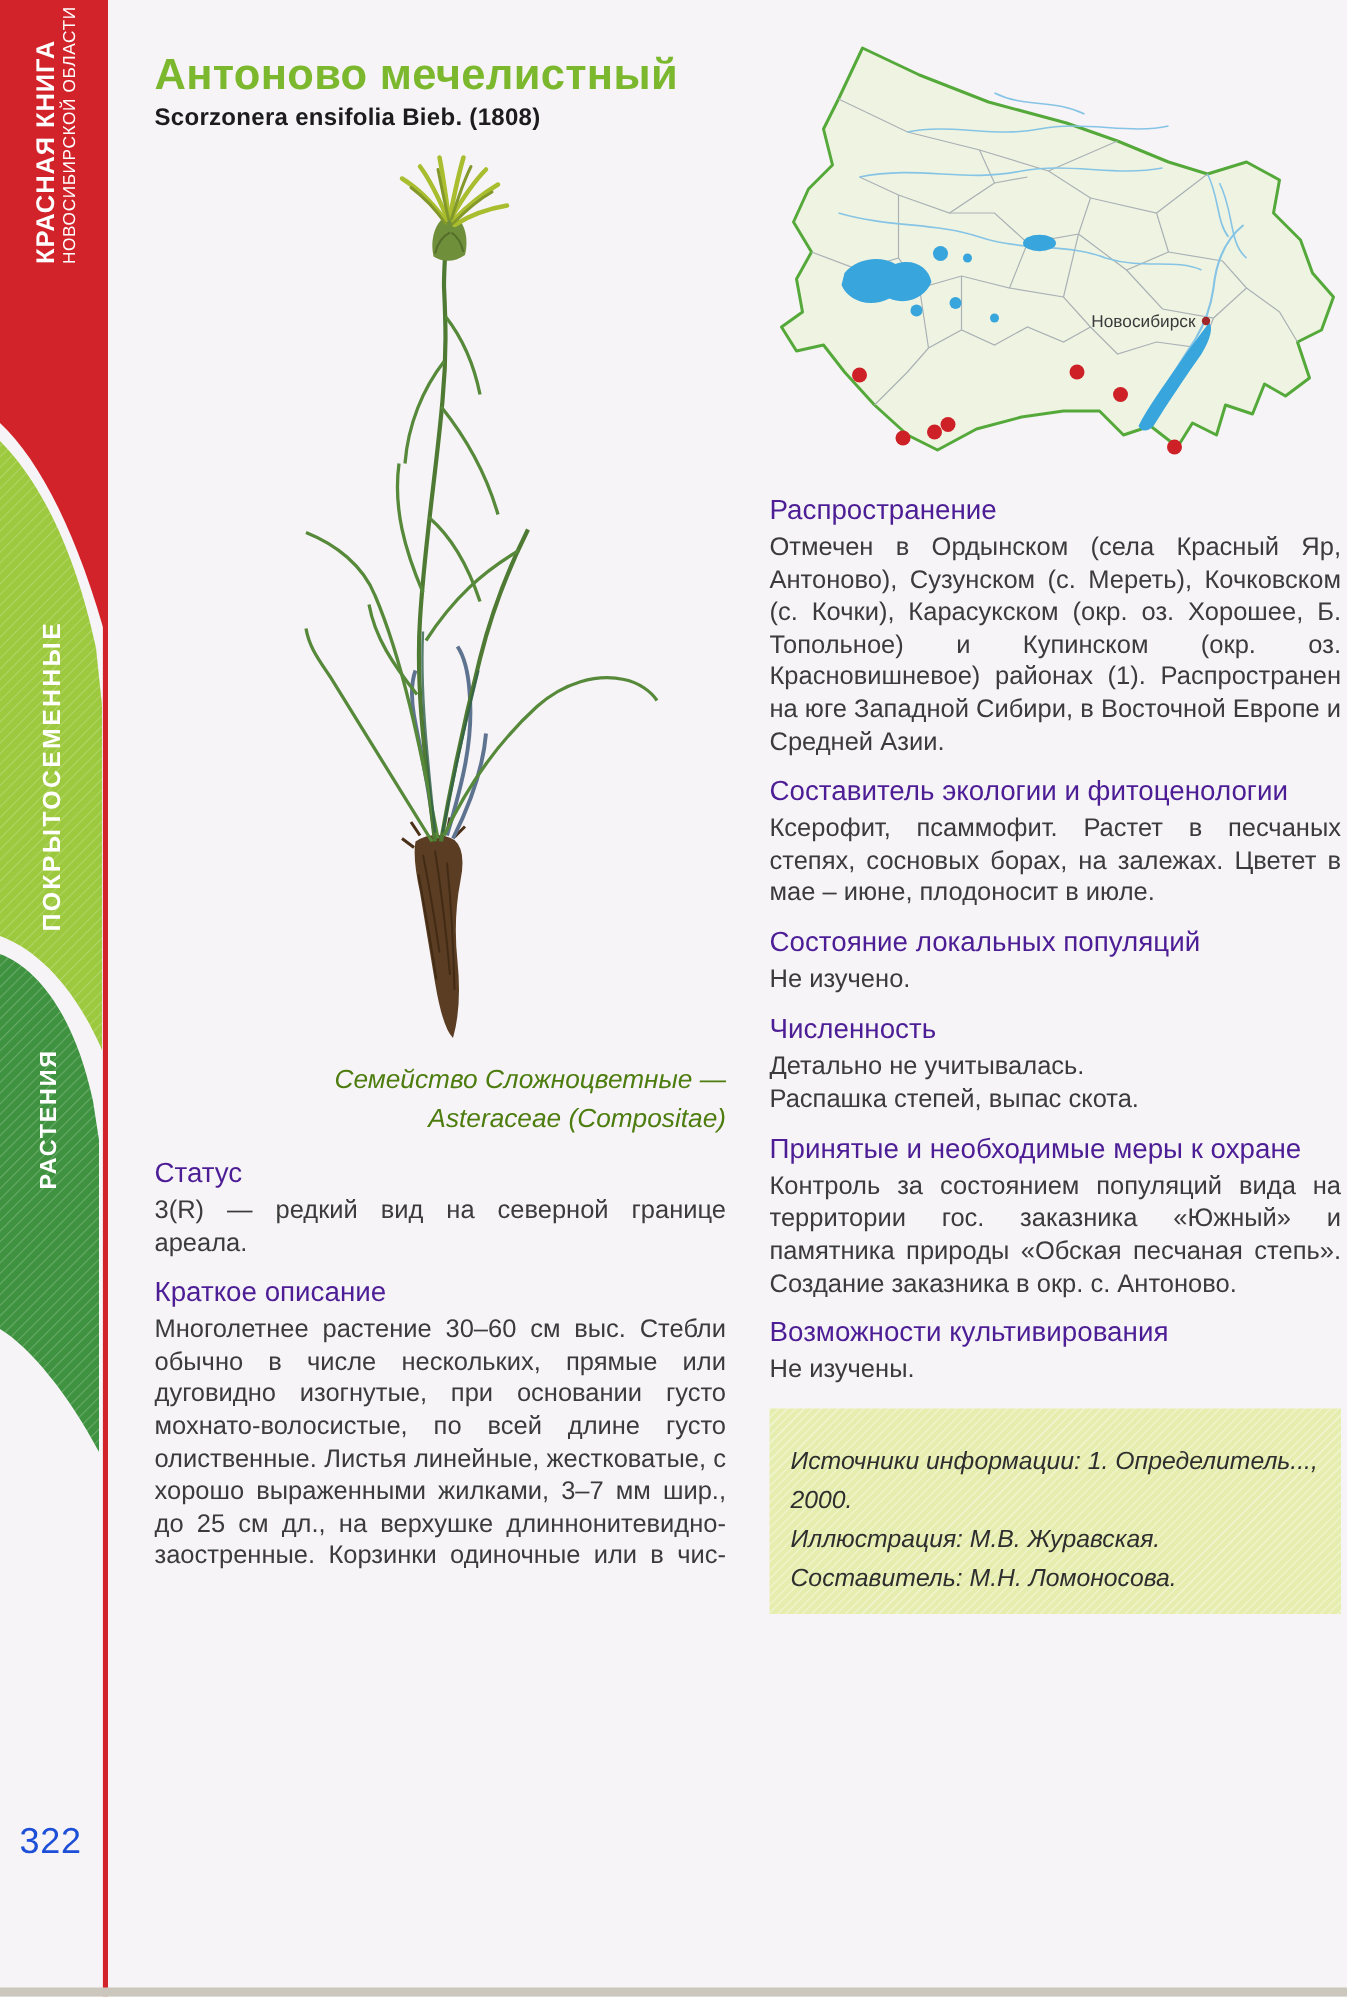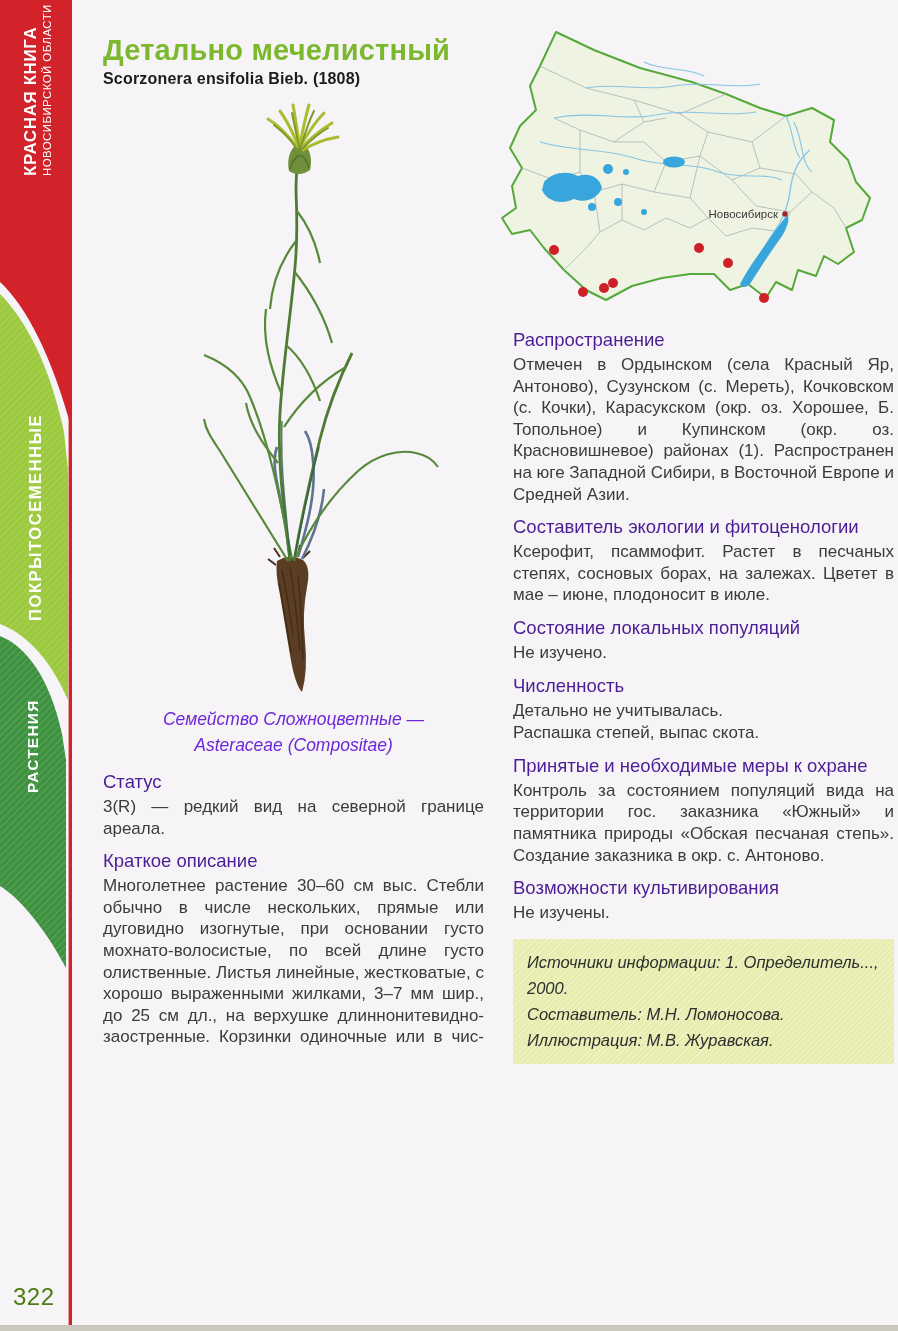--- a/index.html
+++ b/index.html
@@ -25,39 +25,39 @@
   #kingdom-label{left:24px;top:793px;font-size:15.5px;font-weight:bold;letter-spacing:1.2px;}
 
   
   #page-title{left:103px;top:34px;font-size:29px;font-weight:bold;color:#7cb82e;letter-spacing:.2px;}
   #latin-name{left:103px;top:70px;font-size:16px;font-weight:bold;color:#1c1c1c;letter-spacing:.2px;}
 
   
   .col{line-height:21.6px;font-size:17px;text-align:justify;}
   #left-col{left:103px;top:706px;width:381px;}
   #right-col{left:513px;top:318px;width:381px;}
-  .family{font-style:italic;font-size:17.5px;line-height:26px;color:#6d28d9;text-align:center;}
+  .family{font-style:italic;font-size:17.5px;line-height:26px;color:#4d7c0f;text-align:right;}
   .sec-heading{
     color:#4c1d95;font-size:18.5px;line-height:22px;text-align:left;
     margin-top:11px;margin-bottom:3px;
   }
   .sec-body{margin:0 0 1px 0;}
   .cont-last{text-align-last:justify;}
   #family-block{margin-bottom:13px;}
 
   
   #credits-box{
-    margin-top:15px;padding:10px 12px 11px 14px;
+    margin-top:15px;padding:22px 12px 11px 14px;
     background:#e6edae;
     background-image:repeating-linear-gradient(135deg, rgba(255,255,255,.35) 0 1px, rgba(255,255,255,0) 1px 4px);
     font-style:italic;font-size:16.5px;line-height:26px;color:#2e2e2e;text-align:left;
   }
 
   
-  #page-number{left:13px;top:1283px;font-size:24px;color:#4d7c0f;letter-spacing:.5px;}
+  #page-number{left:13px;top:1214px;font-size:24px;color:#1d4ed8;letter-spacing:.5px;}
   #bottom-edge{left:0;top:1325px;width:898px;height:6px;background:#ccc7bc;}
 
   svg{display:block;}
 </style>
 </head>
 <body>
 
 <div id="sidebar" class="abs">
   <svg width="73" height="1331" viewBox="0 0 73 1331">
     <defs>
@@ -78,21 +78,21 @@
     <path d="M0,636 C26,646 50,678 62,734 L66,760 V968 C46,930 20,898 0,886 Z" fill="url(#hatch)"></path>
   </svg>
   <div id="book-title-block" class="sidebar-text">
     <div class="l1">КРАСНАЯ КНИГА</div>
     <div class="l2">НОВОСИБИРСКОЙ ОБЛАСТИ</div>
   </div>
   <div id="group-label" class="sidebar-text">ПОКРЫТОСЕМЕННЫЕ</div>
   <div id="kingdom-label" class="sidebar-text">РАСТЕНИЯ</div>
 </div>
 
-<div id="page-title" class="abs">Детально мечелистный</div>
+<div id="page-title" class="abs">Антоново мечелистный</div>
 <div id="latin-name" class="abs">Scorzonera ensifolia Bieb. (1808)</div>
 
 <div class="abs" style="left:100px;top:95px;">
   <svg width="370" height="610" viewBox="0 0 370 610">
 
     <path d="M177,466 Q190,458 203,465 Q211,472 207,492 Q202,518 205,546 Q208,576 202,597 Q195,590 190,560 Q185,530 180,500 Q175,477 177,466 Z" fill="#5a3d22"></path>
     <path d="M182,475 Q188,505 193,540 M190,472 Q196,510 200,555 M179,488 Q185,520 191,558 M198,480 Q202,520 203,565" stroke="#37240f" stroke-width="1.3" fill="none" opacity="0.7"></path>
     <path d="M176,470 l-8,-6 M180,462 l-6,-9 M203,463 l7,-7 M198,460 l2,-10" stroke="#4a3019" stroke-width="2" fill="none"></path>
 
     <g stroke="#5e7390" stroke-width="2.6" fill="none">
@@ -137,21 +137,21 @@
         <path d="M197,54 C190,44 182,36 174,30"></path>
         <path d="M199,51 C196,38 194,28 192,18"></path>
         <path d="M201,51 C205,38 209,26 214,16"></path>
         <path d="M202,54 C210,46 219,38 228,33"></path>
       </g>
       <path d="M190,74 C192,66 196,62 200,60 M209,73 C207,65 204,62 201,60" stroke="#556e2a" stroke-width="1.4" fill="none"></path>
     </g>
   </svg>
 </div>
 
-<div class="abs" style="left:494px;top:22px;">
+<div class="abs" style="left:513px;top:22px;">
   <svg width="384" height="300" viewBox="0 0 384 300">
 
     <path d="M62,10 L100,28 L146,46 L198,60 L232,72 L266,86 L292,94
          L318,86 L340,98 L336,120 L354,138 L362,160 L376,176
          L368,198 L352,206 L360,230 L344,242 L330,234 L322,254
          L304,248 L298,268 L282,260 L272,276 L254,262 L236,268
          L220,252 L196,252 L168,256 L138,264 L112,278 L92,268
          L70,248 L50,226 L36,208 L18,212 L8,196 L22,186 L18,164
          L28,146 L16,126 L26,104 L42,88 L36,64 L46,44 Z" fill="#eff4e2" stroke="#55a93b" stroke-width="2" stroke-linejoin="round"></path>
 
@@ -234,19 +234,19 @@
   <p class="sec-body">Распашка степей, выпас скота.</p>
 
   <div class="sec-heading">Принятые и необходимые меры к охране</div>
   <p class="sec-body">Контроль за состоянием популяций вида на территории гос. заказника «Южный» и памятника природы «Обская песчаная степь». Создание заказника в окр. с. Антоново.</p>
 
   <div class="sec-heading">Возможности культивирования</div>
   <p class="sec-body">Не изучены.</p>
 
   <div id="credits-box">
     <div>Источники информации: 1. Определитель..., 2000.</div>
+    <div>Иллюстрация: М.В. Журавская.</div>
     <div>Составитель: М.Н. Ломоносова.</div>
-    <div>Иллюстрация: М.В. Журавская.</div>
   </div>
 </div>
 
 <div id="page-number" class="abs">322</div>
 <div id="bottom-edge" class="abs"></div>
 
 </body></html>

